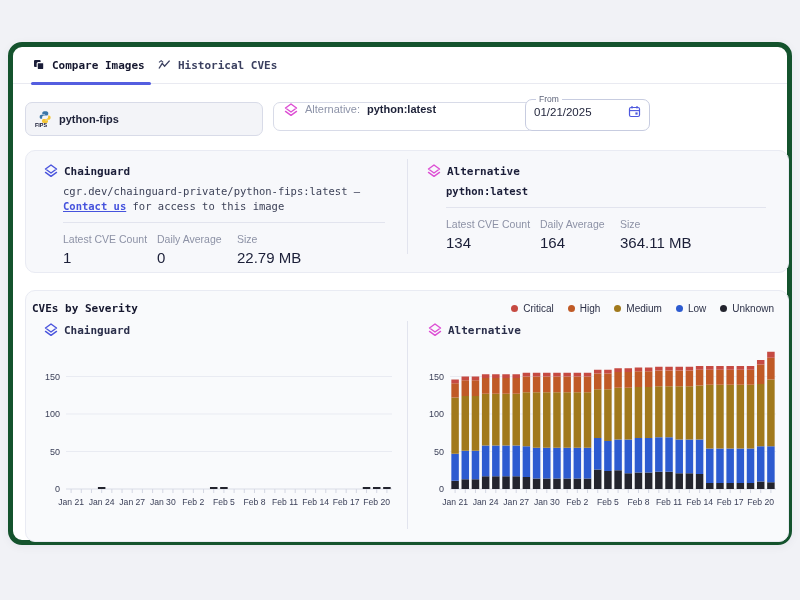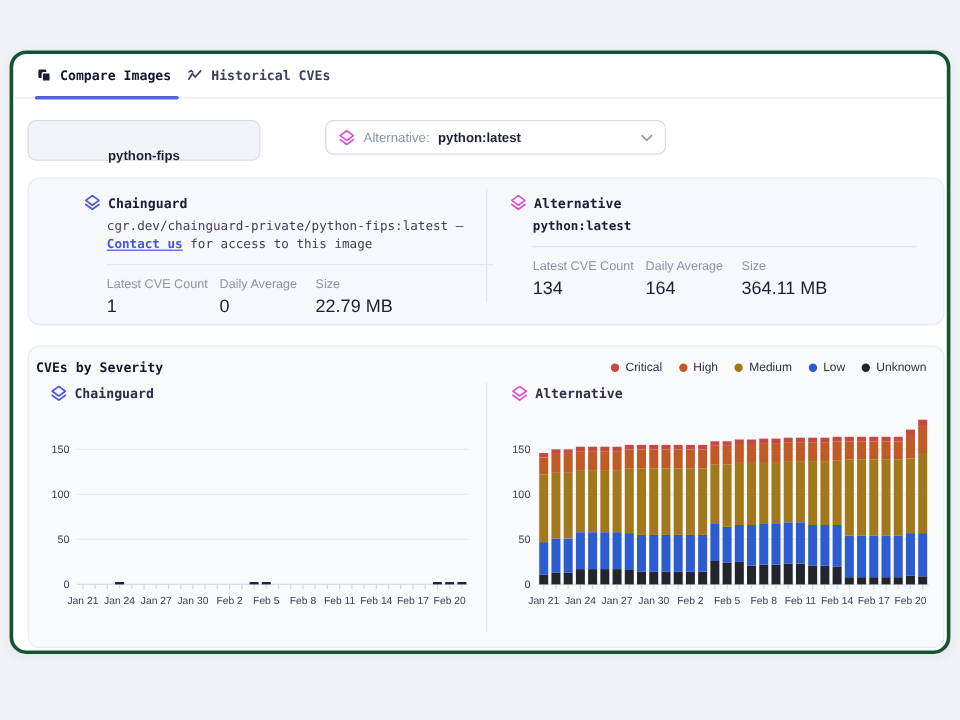--- a/index.html
+++ b/index.html
@@ -1,48 +1,48 @@
 <!DOCTYPE html>
 <html><head>
 <meta charset="utf-8">
 <style>
   * { margin:0; padding:0; box-sizing:border-box; }
   html,body { width:800px; height:600px; }
   body { background:#f1f2f6; font-family:"Liberation Sans","DejaVu Sans",sans-serif; position:relative; overflow:hidden; }
 
   .card { position:absolute; left:8px; top:42px; width:784px; height:503px; background:#ffffff;
-          border:3px solid #14532d; border-radius:14px; box-shadow:0 2px 10px rgba(25,28,70,.05); }
+          border:5px solid #14532d; border-radius:14px; box-shadow:0 2px 10px rgba(25,28,70,.05); }
 
   
   .tabbar { position:absolute; left:0; top:0; width:100%; height:37px; border-bottom:1px solid #e9eaf1; }
   .tab { position:absolute; top:0; height:36px; display:flex; align-items:center; gap:7px; cursor:pointer;
          font-family:"DejaVu Sans Mono","Liberation Mono",monospace; font-weight:bold; font-size:11px; color:#14162e; }
   .tab.t1 { left:20px; }
   .tab.t2 { left:145px; color:#3b4060; }
   .tab.t1::after { content:""; position:absolute; left:-2px; right:-6px; bottom:-2px; height:3px; border-radius:2px; background:#545ee0; }
 
   
   .filters { position:absolute; left:0; top:47px; width:100%; height:44px; }
-  .search { position:absolute; left:12px; top:8px; width:194px; height:29px; background:#f3f4f8;
-            border:1px solid #d8dbe8; border-radius:7px; display:flex; align-items:center; gap:7px; padding:16px 9px;flex-direction:column; }
+  .search { position:absolute; left:12px; top:8px; width:238px; height:29px; background:#f3f4f8;
+            border:1px solid #d8dbe8; border-radius:7px; display:flex; align-items:center; gap:7px; padding:16px 9px; }
   .search-text { font-size:11px; font-weight:bold; color:#1d2138; }
   .select { position:absolute; left:260px; top:8px; width:284px; height:29px; background:#fff;
-            border:1px solid #d8dbe8; border-radius:7px; display:flex; align-items:center; gap:7px; padding:0 10px; }
+            border:1px solid #d8dbe8; border-radius:7px; display:flex; align-items:flex-start; gap:7px; padding:0 10px; }
   .select-label { font-size:11px; color:#8d93a8; }
   .select-value { font-size:11px; font-weight:bold; color:#1d2138; }
   .select .chev { margin-left:auto; }
   fieldset.date { position:absolute; top:0px; height:37px; border:1px solid #c7cce0; border-radius:7px; background:#fff; padding:0 8px; }
   fieldset.date.from { left:512px; width:125px; }
   fieldset.date.to   { left:648px; width:128px; }
   fieldset.date legend { font-size:8.5px; color:#5d6379; padding:0 3px; margin-left:2px; }
   .date-inner { display:flex; align-items:center; justify-content:space-between; margin-top:1px; }
   .date-value { font-size:11.5px; color:#1d2138; }
 
   
-  .panel { position:absolute; left:12px; background:#f7f8fb; border:1px solid #e9ebf3; border-radius:10px;padding-left:28px; }
+  .panel { position:absolute; left:12px; background:#f7f8fb; border:1px solid #e9ebf3; border-radius:10px; }
   .summary { top:103px; width:764px; height:123px; }
   .vdiv { position:absolute; top:8px; bottom:18px; left:50%; width:1px; background:#e2e4ee; }
   .half { position:absolute; top:0; height:100%; width:50%; padding:13px 22px 0 18px; }
   .half.right { left:50%; padding-left:20px; }
   .img-head { display:flex; align-items:center; gap:6px; }
   .img-title { font-family:"DejaVu Sans Mono","Liberation Mono",monospace; font-weight:bold; font-size:11px; color:#1a1d38; }
   .img-sub { margin:6px 0 0 19px; font-family:"DejaVu Sans Mono","Liberation Mono",monospace; font-size:10.5px; line-height:15px; color:#3d4258; max-width:332px; }
   .img-sub a { color:#4653dd; font-weight:bold; text-decoration:underline; cursor:pointer; }
   .hr { height:1px; background:#e2e4ee; margin:8px 0 0 19px; }
   .stats { display:flex; margin:10px 0 0 19px; }
@@ -105,20 +105,33 @@
         <path d="M7 1 L12.5 5 L7 9 L1.5 5 Z" fill="none" stroke="#dd4fd4" stroke-width="1.4" stroke-linejoin="round"></path>
         <path d="M1.5 8.4 L7 12.4 L12.5 8.4" fill="none" stroke="#dd4fd4" stroke-width="1.4" stroke-linejoin="round" stroke-linecap="round"></path>
       </svg>
       <span class="select-label">Alternative:</span>
       <span class="select-value">python:latest</span>
       <svg class="chev" width="10" height="6" viewBox="0 0 10 6">
         <path d="M1 1 L5 5 L9 1" fill="none" stroke="#9298ad" stroke-width="1.4" stroke-linecap="round"></path>
       </svg>
     </div>
 
+    <fieldset class="date from">
+      <legend>From</legend>
+      <div class="date-inner">
+        <span class="date-value">01/21/2025</span>
+        <svg width="13" height="13" viewBox="0 0 13 13">
+          <rect x="1.5" y="2.5" width="10" height="9" rx="1.5" fill="none" stroke="#4d58de" stroke-width="1.2"></rect>
+          <line x1="4" y1="1" x2="4" y2="3.6" stroke="#4d58de" stroke-width="1.2"></line>
+          <line x1="9" y1="1" x2="9" y2="3.6" stroke="#4d58de" stroke-width="1.2"></line>
+          <line x1="1.5" y1="5.6" x2="11.5" y2="5.6" stroke="#4d58de" stroke-width="1.1"></line>
+          <rect x="7.4" y="7.4" width="2.2" height="2.2" fill="#4d58de"></rect>
+        </svg>
+      </div>
+    </fieldset>
 
   </div>
 
   <div class="panel summary">
     <div class="vdiv"></div>
 
     <div class="half">
       <div class="img-head">
         <svg width="14" height="14" viewBox="0 0 14 14">
           <path d="M7 1 L12.5 5 L7 9 L1.5 5 Z" fill="none" stroke="#4b55dd" stroke-width="1.4" stroke-linejoin="round"></path>

